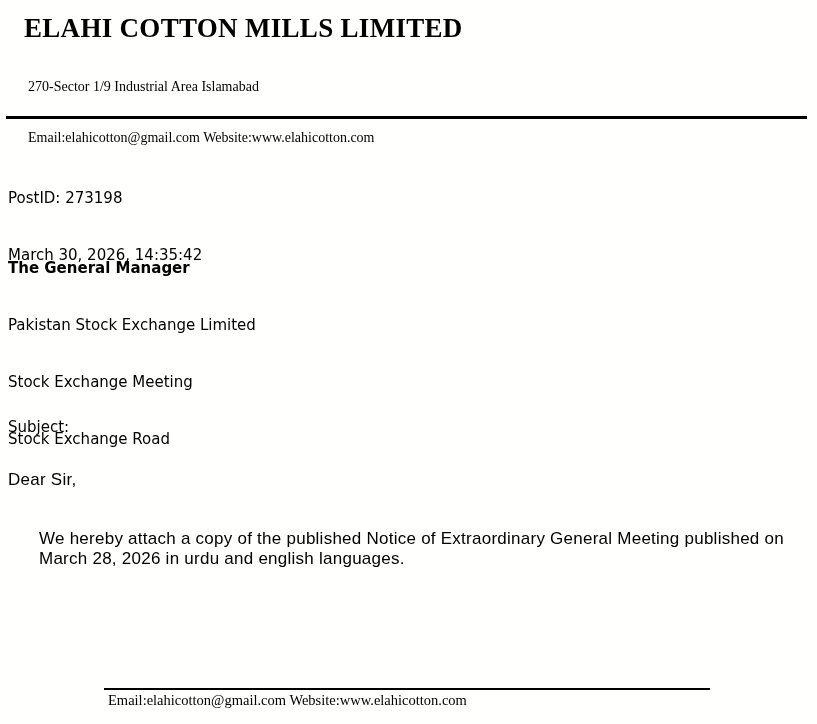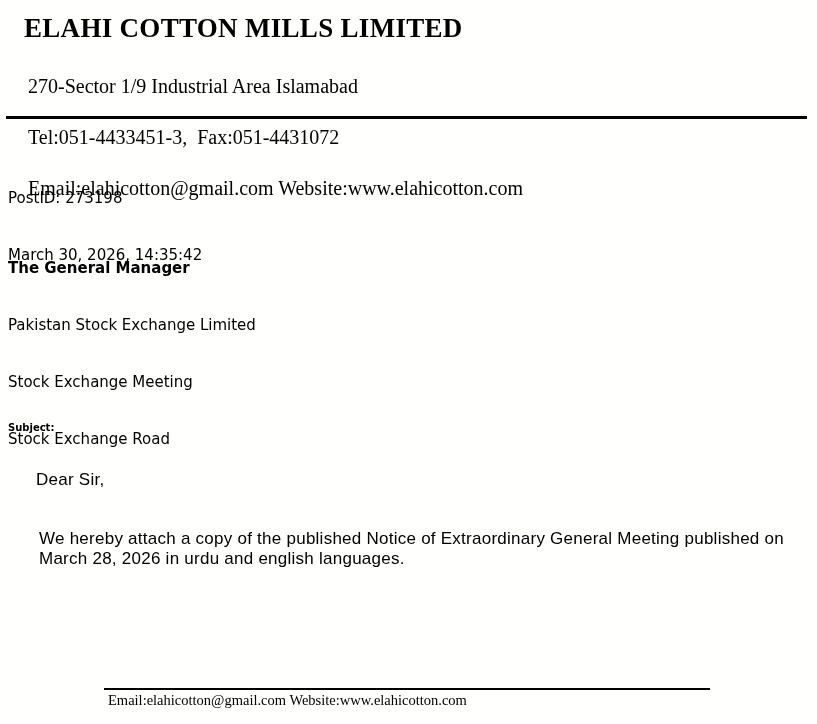--- a/index.html
+++ b/index.html
@@ -26,21 +26,21 @@
     font-size: 27px;
     line-height: 30px;
     letter-spacing: 0.3px;
     white-space: pre;
   }
   .header-lines {
     position: absolute;
     left: 28px;
     top: 44px;
     font-family: "Liberation Serif", serif;
-    font-size: 20px;
+    font-size: 14px;
     line-height: 17px;
     white-space: pre-wrap;
   }
   .header-rule {
     position: absolute;
     left: 6px;
     top: 116px;
     width: 801px;
     height: 3px;
     background: #000000;
@@ -64,34 +64,34 @@
     font-size: 15px;
     line-height: 19px;
     white-space: pre;
   }
   .recipient-title { font-weight: bold; }
   .subject-label {
     position: absolute;
     left: 8px;
     top: 418px;
     font-family: "DejaVu Sans", sans-serif;
-    font-weight: bold;
-    font-size: 10px;
+    font-weight: normal;
+    font-size: 15px;
     line-height: 19px;
     white-space: pre;
   }
 
   
   .body-text {
     font-family: "Liberation Sans", sans-serif;
     font-size: 17px;
     letter-spacing: 0.25px;
     line-height: 19.5px;
   }
-  .salutation { position: absolute; left: 8px; top: 470px; white-space: pre; margin-left: 28px; }
+  .salutation { position: absolute; left: 8px; top: 470px; white-space: pre; }
   .body-paragraph {
     position: absolute;
     left: 8px;
     top: 529px;
     width: 775px;
     white-space: pre-line;
     margin-left: 31px;
   }
   .closing { position: absolute; left: 8px; top: 622px; white-space: pre; }
 
@@ -116,21 +116,20 @@
 </style>
 </head>
 <body>
 
 <div class="page">
 
   <div class="company-name">ELAHI COTTON MILLS LIMITED</div>
 
   <div class="header-lines">
     <div>270-Sector 1/9 Industrial Area Islamabad</div>
-    <div>Tel:051-4433451-3,  Fax:051-4431072</div>
     <div>Email:elahicotton@gmail.com Website:www.elahicotton.com</div>
   </div>
 
   <div class="header-rule"></div>
 
   <div class="meta-block">
     <div>PostID: 273198</div>
     <div>March 30, 2026, 14:35:42</div>
   </div>
 

